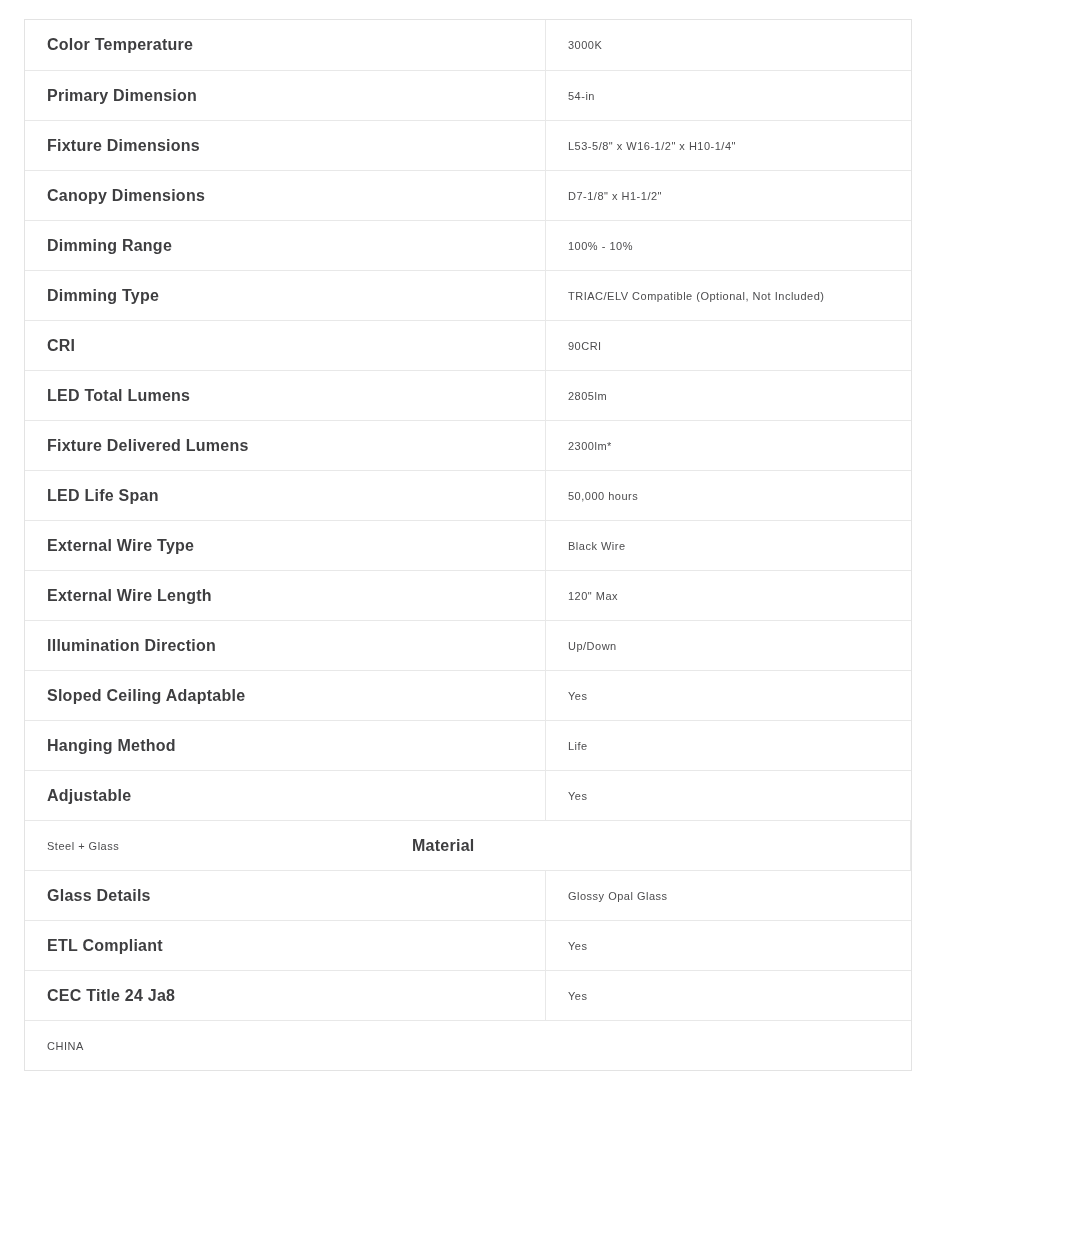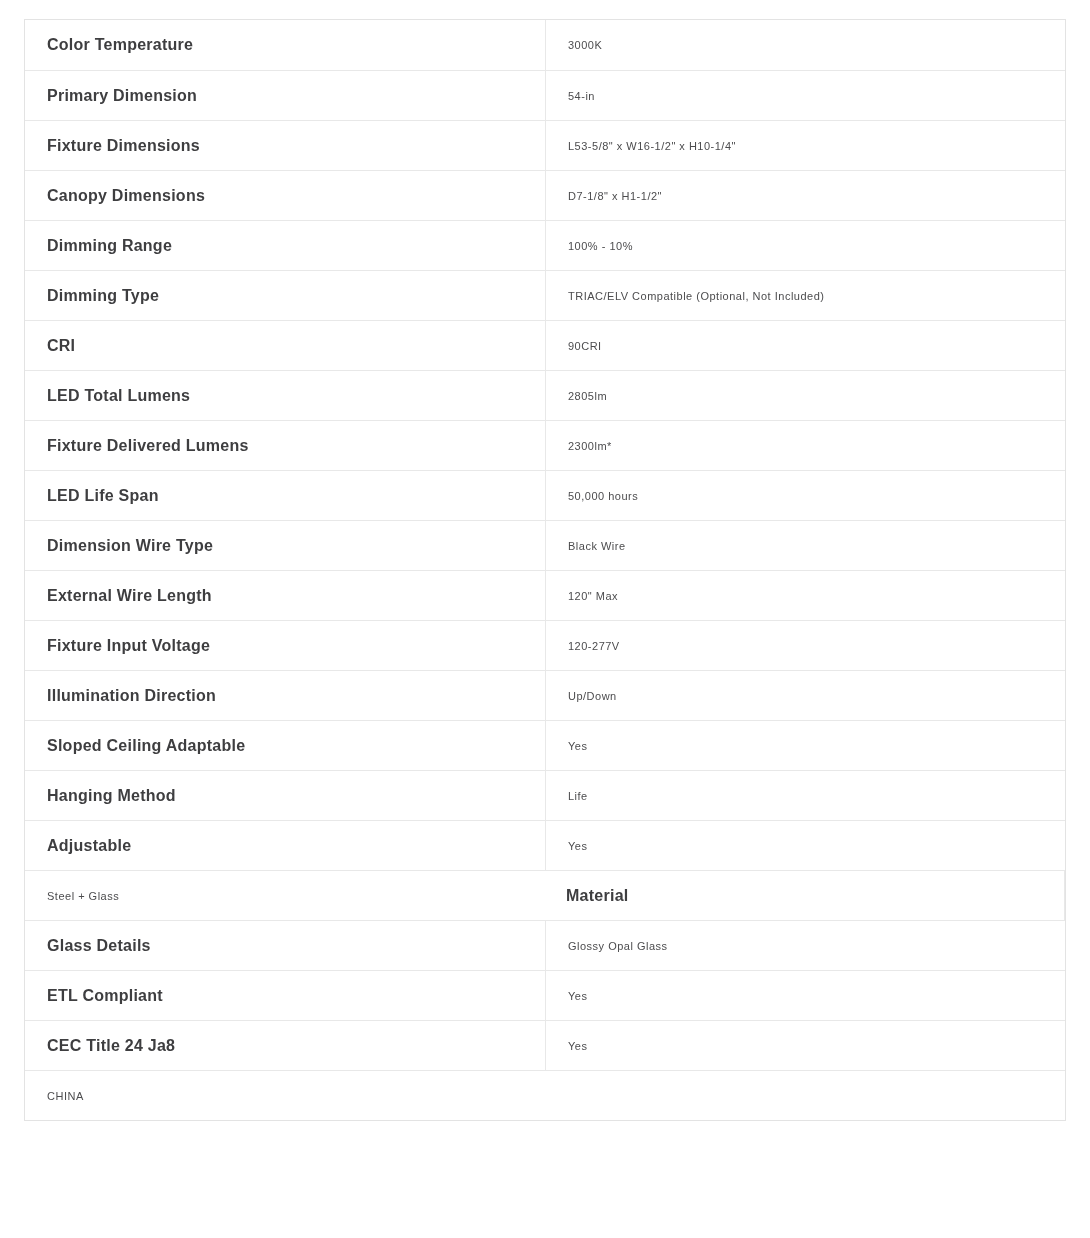--- a/index.html
+++ b/index.html
@@ -10,21 +10,21 @@
   }
   body {
     width: 1090px;
     height: 1238px;
     position: relative;
   }
   .spec-table {
     position: absolute;
     left: 24px;
     top: 19px;
-    width: 1042px;
+    width: 888px;
     border: 1px solid #e3e3e3;
     background: #ffffff;
     box-sizing: border-box;
   }
   .spec-row {
     display: flex;
     height: 50px;
     box-sizing: border-box;
     background: #ffffff;
   }
@@ -107,33 +107,29 @@
     <div class="cell label">Fixture Delivered Lumens</div>
     <div class="cell value">2300lm*</div>
   </div>
 
   <div class="spec-row">
     <div class="cell label">LED Life Span</div>
     <div class="cell value">50,000 hours</div>
   </div>
 
   <div class="spec-row">
-    <div class="cell label">Dimension Wire Type</div>
+    <div class="cell label">External Wire Type</div>
     <div class="cell value">Black Wire</div>
   </div>
 
   <div class="spec-row">
     <div class="cell label">External Wire Length</div>
     <div class="cell value">120" Max</div>
   </div>
 
-  <div class="spec-row">
-    <div class="cell label">Fixture Input Voltage</div>
-    <div class="cell value">120-277V</div>
-  </div>
 
   <div class="spec-row">
     <div class="cell label">Illumination Direction</div>
     <div class="cell value">Up/Down</div>
   </div>
 
   <div class="spec-row">
     <div class="cell label">Sloped Ceiling Adaptable</div>
     <div class="cell value">Yes</div>
   </div>

